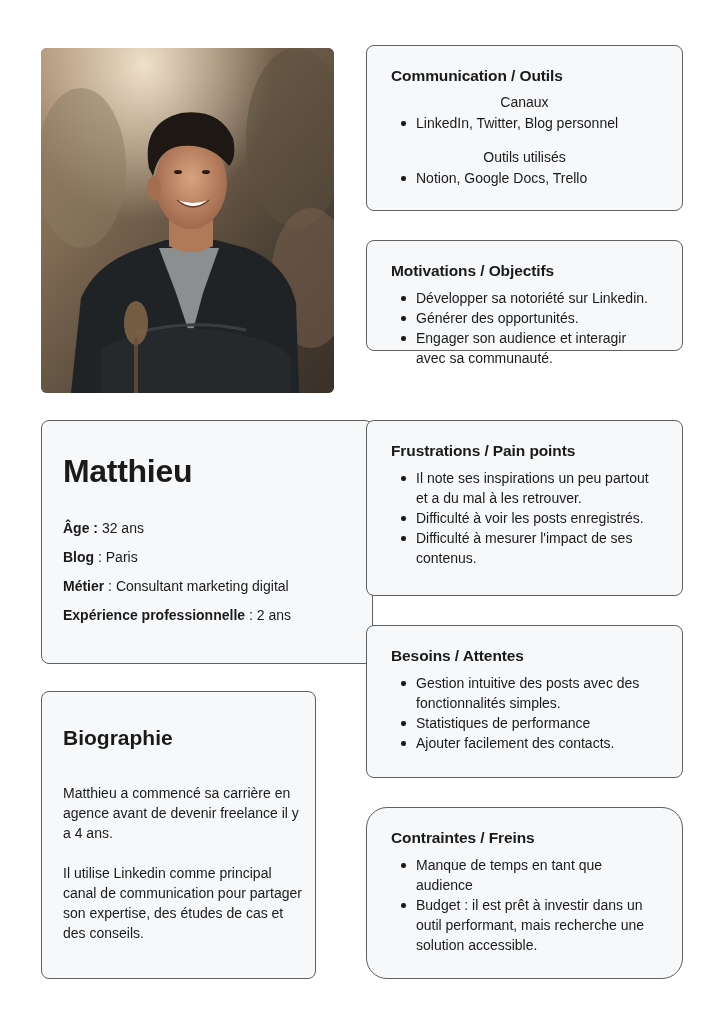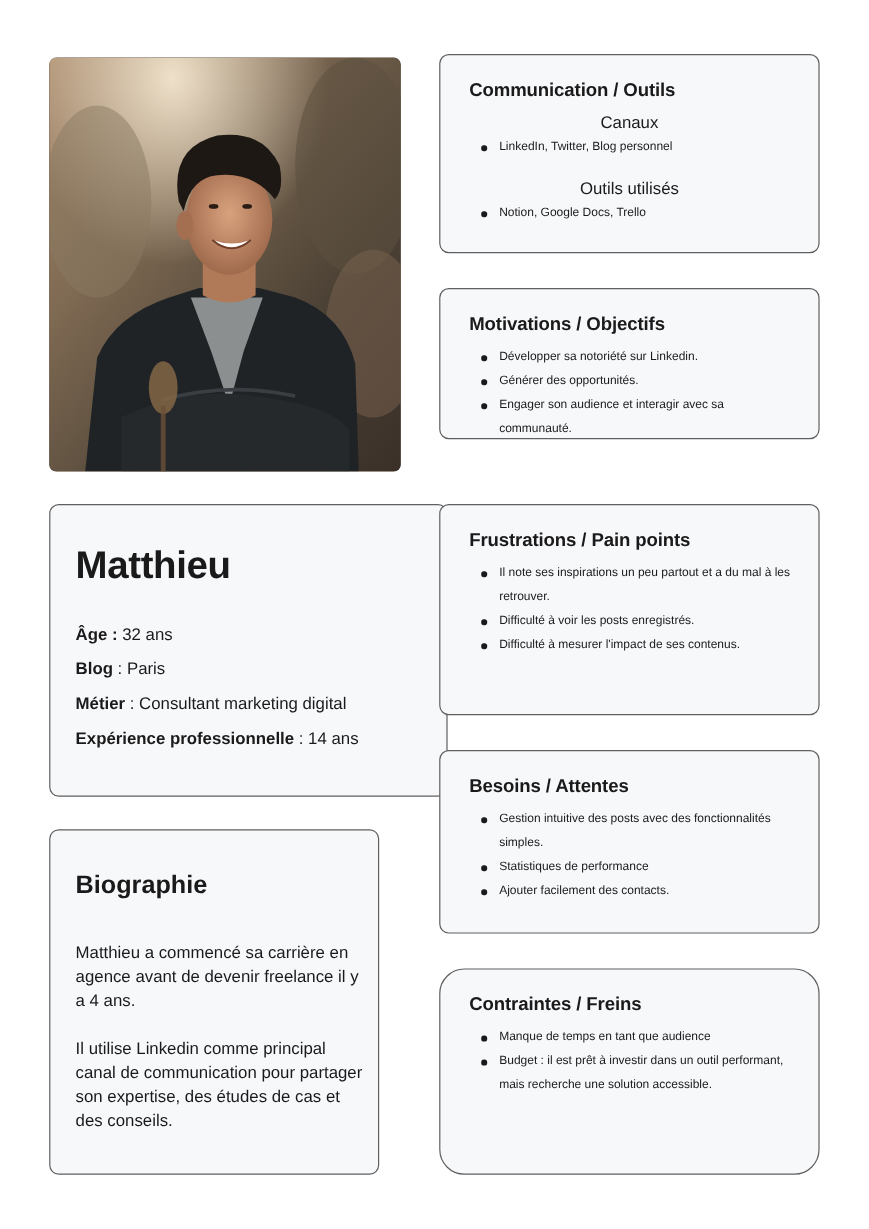--- a/index.html
+++ b/index.html
@@ -32,21 +32,21 @@
     
     .rcard { left: 366px; width: 317px; padding: 20px 24px 18px 24px; }
     .rcard h3 {
       font-size: 15.5px; font-weight: bold; letter-spacing: -0.1px;
       margin-bottom: 7px; line-height: 20px;
     }
     .rcard .sub { font-size: 14px; line-height: 20px; text-align: center; }
     .rcard ul { list-style: none; padding-left: 10px; }
     .rcard li {
       position: relative;
-      font-size: 10px; line-height: 20px;
+      font-size: 14px; line-height: 20px;
       padding-left: 15px;
     }
     .rcard li::before {
       content: "";
       position: absolute; left: 0; top: 8px;
       width: 4.5px; height: 4.5px; border-radius: 50%;
       background: #1a1a1a;
     }
     .gap { height: 14px; }
 
@@ -118,21 +118,21 @@
     <div class="field">
       <b>Âge :</b><span> 32 ans</span>
     </div>
     <div class="field">
       <b>Blog</b><span> : Paris</span>
     </div>
     <div class="field">
       <b>Métier</b><span> : Consultant marketing digital</span>
     </div>
     <div class="field">
-      <b>Expérience professionnelle</b><span> : 14 ans</span>
+      <b>Expérience professionnelle</b><span> : 2 ans</span>
     </div>
   </div>
 
   <div class="card bio">
     <h2>Biographie</h2>
     <p>Matthieu a commencé sa carrière en agence avant de devenir freelance il y a 4 ans.</p>
     <p>Il utilise Linkedin comme principal canal de communication pour partager son expertise, des études de cas et des conseils.</p>
   </div>
 
   <div class="card rcard" style="top:45px;height:166px;">
@@ -141,21 +141,21 @@
     <ul style="margin-top:1px;">
       <li>LinkedIn, Twitter, Blog personnel</li>
     </ul>
     <div class="gap" style="height:14px;"></div>
     <div class="sub">Outils utilisés</div>
     <ul style="margin-top:1px;">
       <li>Notion, Google Docs, Trello</li>
     </ul>
   </div>
 
-  <div class="card rcard" style="top:240px;height:126px;">
+  <div class="card rcard" style="top:240px;height:111px;">
     <h3>Motivations / Objectifs</h3>
     <ul>
       <li>Développer sa notoriété sur Linkedin.</li>
       <li>Générer des opportunités.</li>
       <li>Engager son audience et interagir avec sa communauté.</li>
     </ul>
   </div>
 
   <div class="card rcard" style="top:420px;height:176px;">
     <h3>Frustrations / Pain points</h3>

